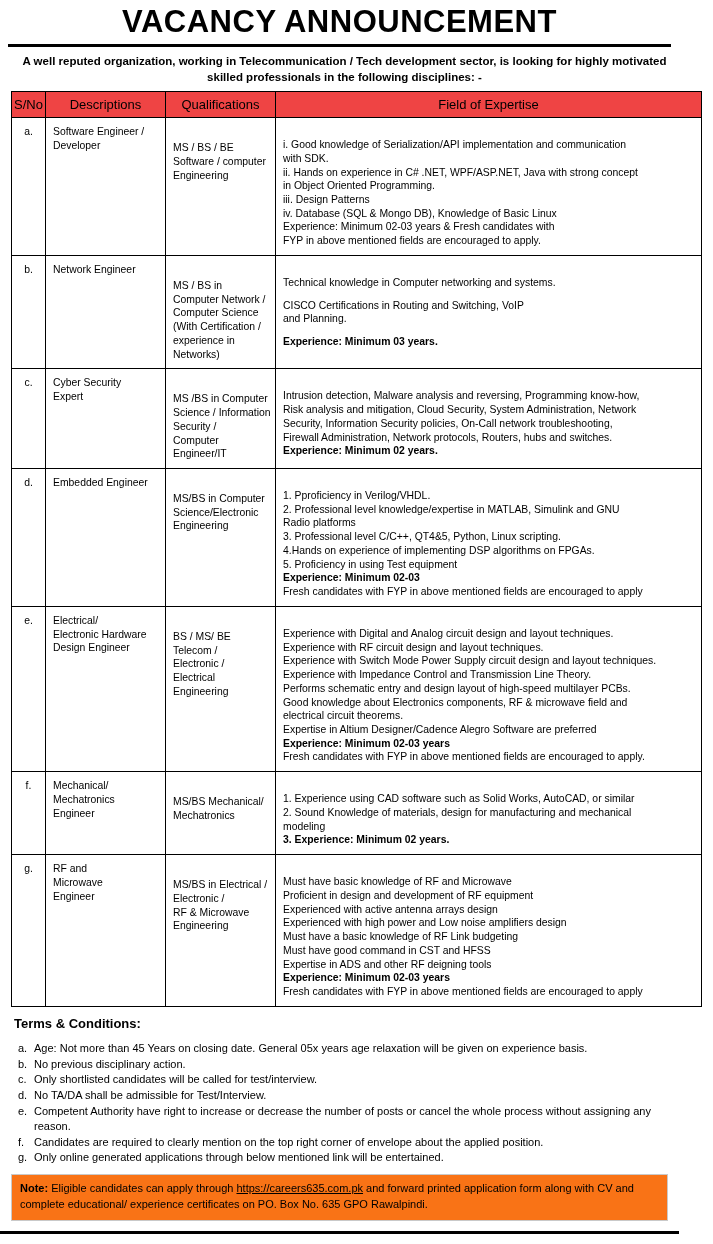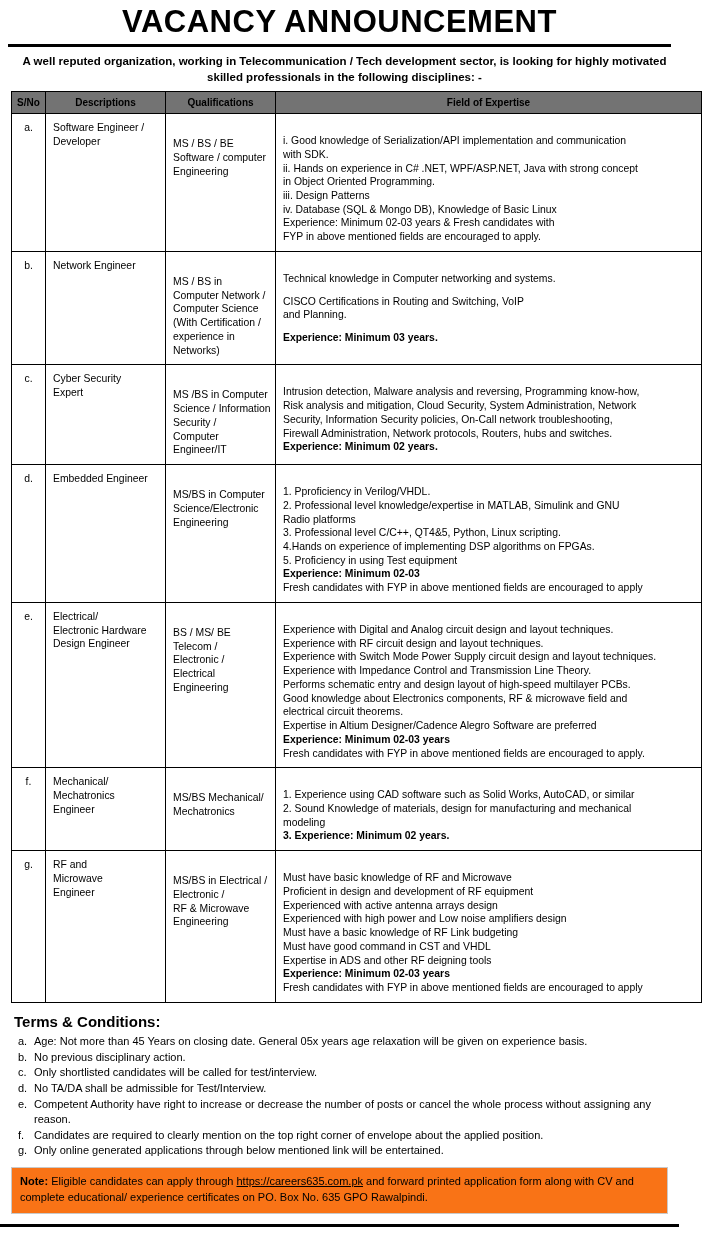--- a/index.html
+++ b/index.html
@@ -47,24 +47,24 @@
     border-collapse: collapse;
     table-layout: fixed;
   }
   table.vac th, table.vac td {
     border: 1px solid #000;
     vertical-align: top;
     font-size: 10.4px;
     line-height: 1.32;
   }
   table.vac thead th {
-    background: #737373;
+    background: #ef4444;
     text-align: center;
-    font-weight: bold;
-    font-size: 10px;
+    font-weight: normal;
+    font-size: 13px;
     padding: 4px 2px;
     vertical-align: middle;
   }
   td.sno {
     text-align: center;
     padding: 7px 2px 7px 2px;
     width: 34px;
   }
   td.desc { padding: 7px 4px 7px 7px; width: 120px; }
   td.qual { padding: 23px 4px 7px 7px; width: 110px; }
@@ -74,22 +74,22 @@
   .bold { font-weight: bold; }
   .desc .ln, .qual .ln { display: block; }
   
   .terms {
     margin: 8px 12px 0 14px;
     font-size: 11px;
     line-height: 1.42;
   }
   .terms .heading {
     font-weight: bold;
-    font-size: 15px;
-    margin-bottom: 2px;
+    font-size: 13px;
+    margin-bottom: 8px;
   }
   .terms-list { }
   .terms-row {
     display: flex;
     align-items: flex-start;
   }
   .terms-row .mk {
     width: 20px;
     flex: 0 0 20px;
     padding-left: 4px;
@@ -307,21 +307,21 @@
           <span class="ln">Electronic /</span>
           <span class="ln">RF &amp; Microwave</span>
           <span class="ln">Engineering</span>
         </td>
         <td class="field">
           <span class="ln">Must have basic knowledge of RF and Microwave</span>
           <span class="ln">Proficient in design and development of RF equipment</span>
           <span class="ln">Experienced with active antenna arrays design</span>
           <span class="ln">Experienced with high power and Low noise amplifiers design</span>
           <span class="ln">Must have a basic knowledge of RF Link budgeting</span>
-          <span class="ln">Must have good command in CST and VHDL</span>
+          <span class="ln">Must have good command in CST and HFSS</span>
           <span class="ln">Expertise in ADS and other RF deigning tools</span>
           <span class="ln bold">Experience:  Minimum 02-03 years</span>
           <span class="ln">Fresh candidates with FYP in above mentioned fields are encouraged to apply</span>
         </td>
       </tr>
 
     </tbody>
   </table>
 
   <div class="terms">

